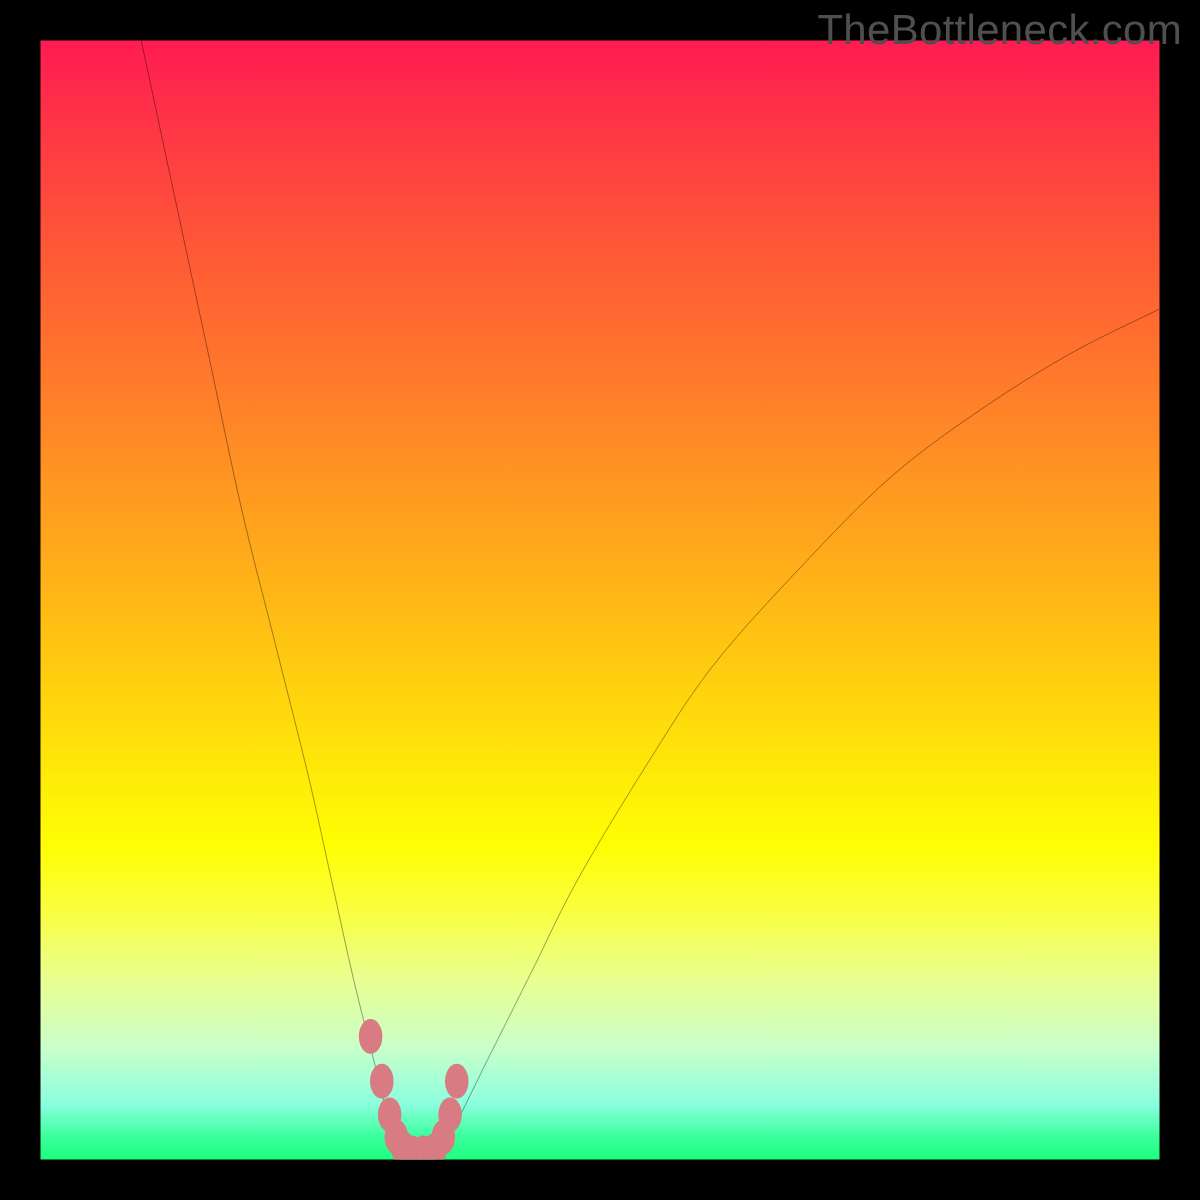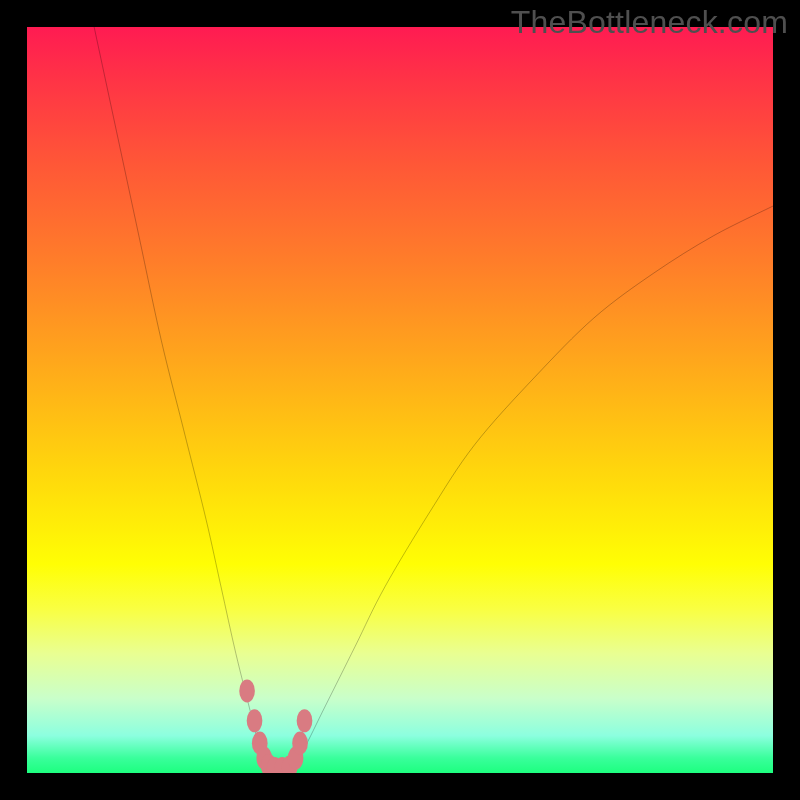--- a/index.html
+++ b/index.html
@@ -15,21 +15,21 @@
     position: relative;
     width: 800px;
     height: 800px;
     background: #000;
   }
   .watermark {
     position: absolute;
     top: 4px;
     right: 12px;
     color: #4f4f4f;
-    font-size: 32px;
+    font-size: 28px;
     font-weight: 500;
     letter-spacing: 0.2px;
     z-index: 4;
   }
   .plot {
     position: absolute;
     left: 27px;
     top: 27px;
     width: 746px;
     height: 746px;

